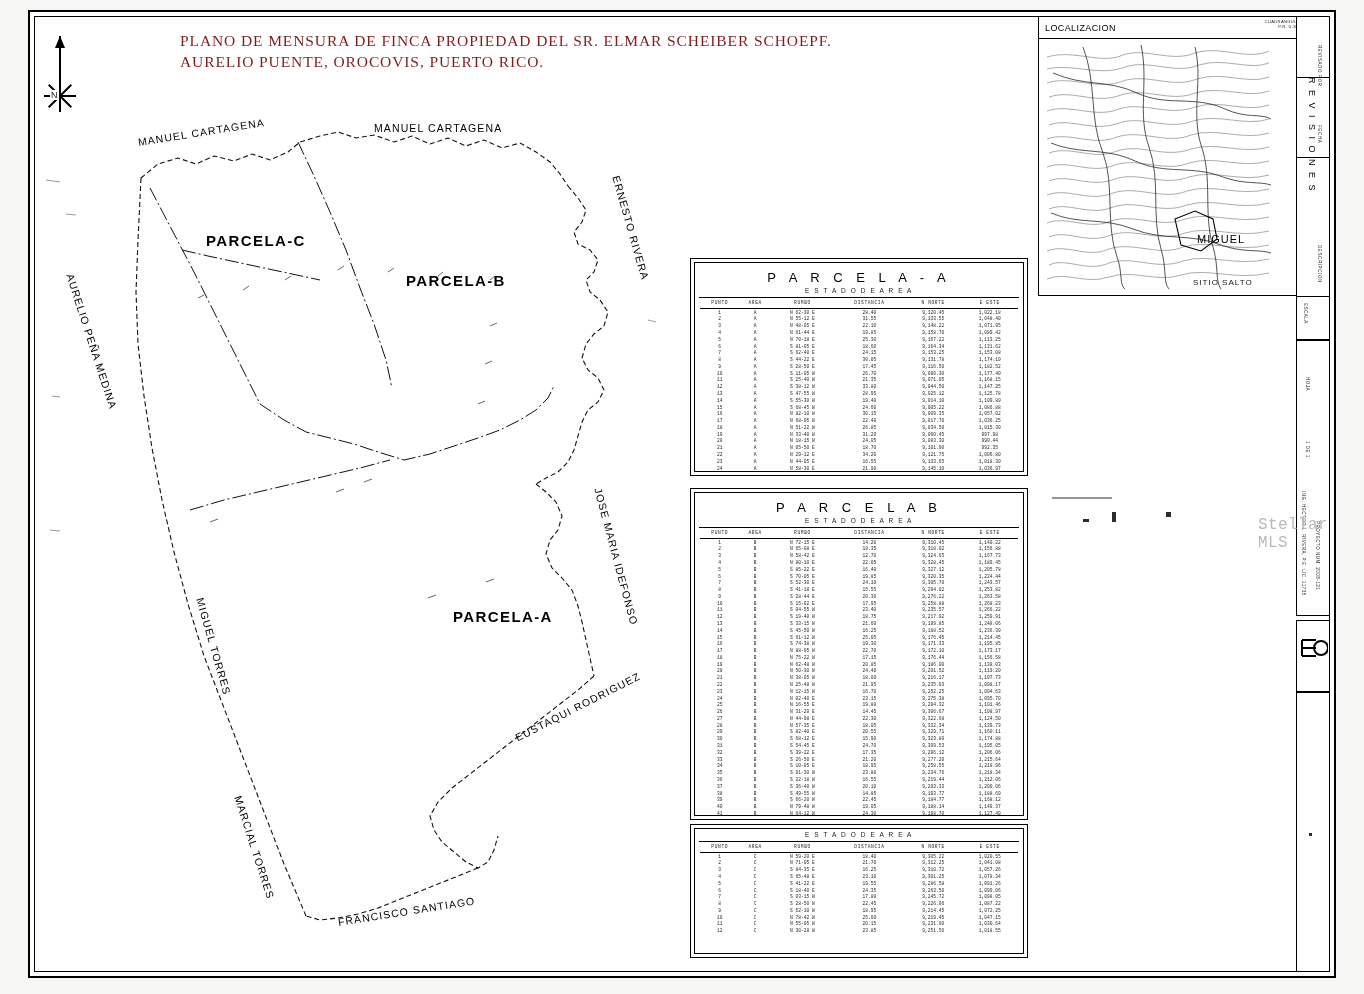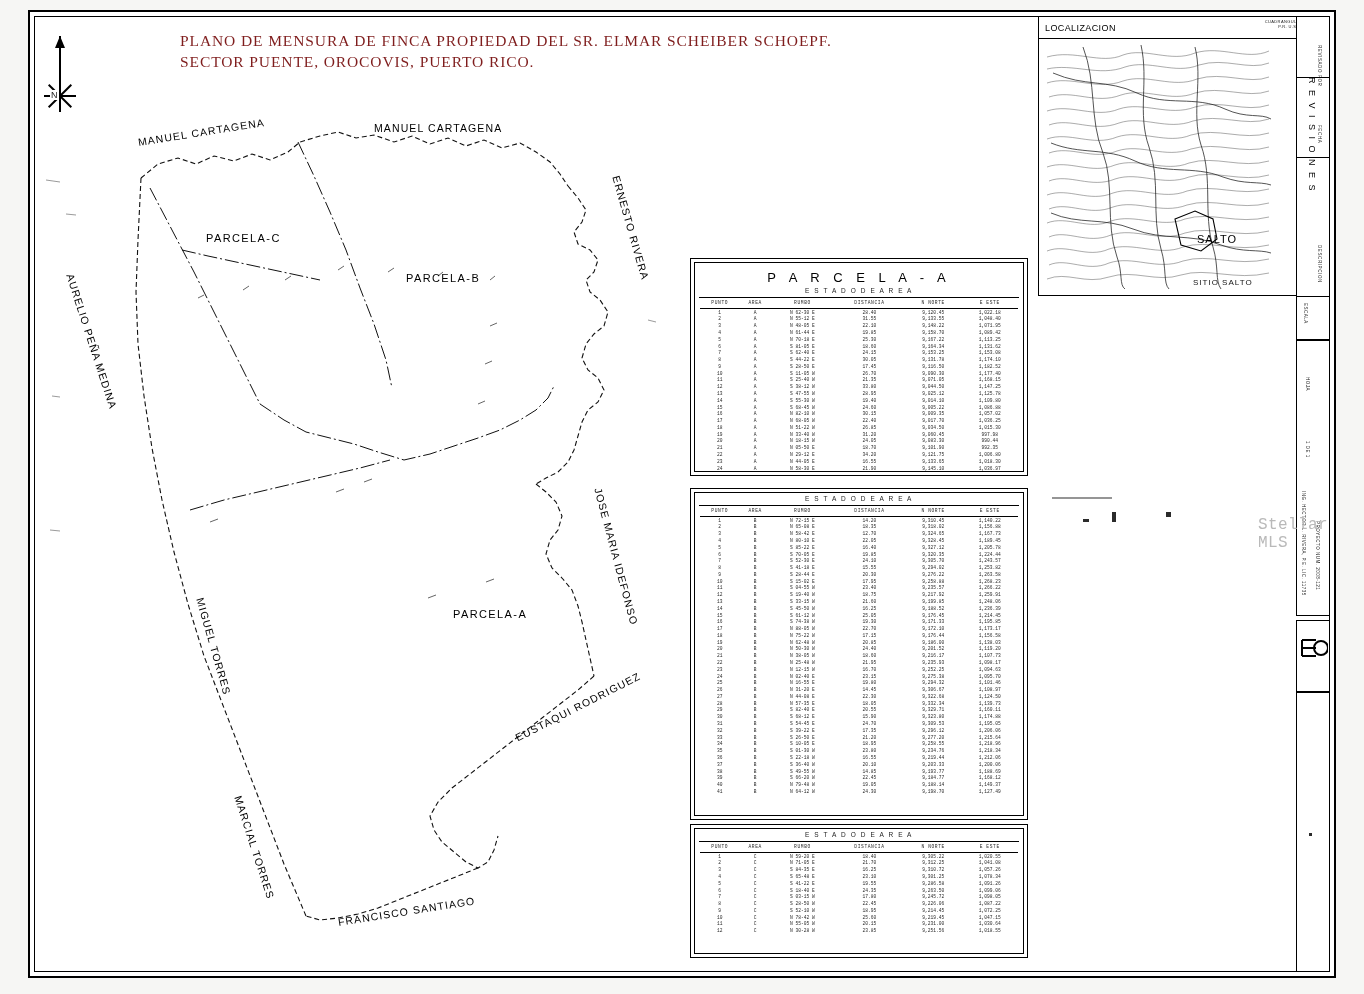--- a/index.html
+++ b/index.html
@@ -106,22 +106,23 @@
 
   .map-label {
     position: absolute;
     font-family: "Liberation Sans", sans-serif;
     font-size: 10.5px;
     letter-spacing: 1.1px;
     color: #000;
     white-space: nowrap;
   }
   .parcel-label {
-    font-size: 11px;
+    font-size: 15px;
     letter-spacing: 1.4px;
+    font-weight: bold;
   }
 
   
   .tbl {
     position: absolute;
     border: 1.5px solid #000;
     background: #fff;
     box-sizing: border-box;
   }
   .tbl .tbl-inner {
@@ -312,21 +313,21 @@
       <span></span>
         <span></span>
         <span></span>
         <span></span>
     </div>
     <div class="n-label">N</div>
   </div>
 
   <div class="title-block">
     <div class="title-line">PLANO DE MENSURA DE FINCA PROPIEDAD DEL SR. ELMAR SCHEIBER SCHOEPF.</div>
-    <div class="title-line">SECTOR PUENTE, OROCOVIS, PUERTO RICO.</div>
+    <div class="title-line">AURELIO PUENTE, OROCOVIS, PUERTO RICO.</div>
   </div>
 
   <div class="plot">
     <svg width="660" height="850" viewBox="0 0 660 850">
 
       <polyline fill="none" stroke="#111" stroke-width="1.1" stroke-dasharray="5,3" points="103,58 120,44 140,38 158,44 176,36 196,41 214,34 232,40 250,32 262,22 282,16 300,12 318,18 336,15 356,22 374,16 392,24 410,18 428,26 446,20 464,28 482,23 498,32 512,42 522,54 530,66"></polyline>
       <polyline fill="none" stroke="#111" stroke-width="1.1" stroke-dasharray="5,3" points="530,66 540,78 548,90 544,102 536,112 540,124 552,130 560,140 556,152 548,160 552,172 562,180 570,192 566,206 556,214 548,224 544,238 550,250 560,258 566,270 560,282 550,290 544,302 540,316 536,330 530,342 520,352 508,358 498,364"></polyline>
       <polyline fill="none" stroke="#111" stroke-width="1.1" stroke-dasharray="5,3" points="498,364 508,372 518,382 524,396 520,410 512,420 508,434 514,448 524,458 534,470 540,486 544,502 548,520 552,538 556,556"></polyline>
       <polyline fill="none" stroke="#111" stroke-width="1.1" stroke-dasharray="5,3" points="556,556 540,570 522,584 504,598 486,612 468,626 450,640 432,654 414,668 400,682 392,696 396,710 404,722 416,732 428,742 440,748 450,742 456,730 460,716"></polyline>
       <polyline fill="none" stroke="#111" stroke-width="1.1" stroke-dasharray="5,3" points="440,748 420,756 400,764 380,772 360,780 340,788 320,794 300,798 282,800 268,796"></polyline>
@@ -597,20 +598,21 @@
               <td>1,063.02</td>
             </tr>
           </tbody>
       </table>
 
     </div>
   </div>
 
   <div class="tbl" style="left:690px; top:488px; width:338px; height:332px;">
     <div class="tbl-inner">
+      <div class="tbl-title">P A R C E L A     B</div>
       <div class="tbl-sub">E S T A D O   D E   A R E A</div>
       <div class="tbl-rule"></div>
       <table class="data">
         <thead>
             <tr>
           <th>PUNTO</th>
           <th>AREA</th>
           <th>RUMBO</th>
           <th>DISTANCIA</th>
           <th>N  NORTE</th>
@@ -1105,21 +1107,21 @@
           <path d="M96,2 C104,38 92,70 104,104 C116,138 106,172 116,206 C122,226 118,240 124,246"></path>
           <path d="M150,4 C158,36 146,70 156,102 C168,136 158,170 168,204 C174,224 170,238 176,246"></path>
           <path d="M8,30 C40,44 62,36 92,50 C122,64 150,52 180,66 C202,76 216,70 226,76"></path>
           <path d="M6,100 C36,112 60,104 90,118 C120,132 148,122 178,134 C200,142 214,138 226,142"></path>
           <path d="M6,170 C34,182 58,174 88,186 C118,198 146,190 176,202 C198,210 214,206 226,210"></path>
         </g>
         <g stroke="#000" stroke-width="1.1" fill="none">
           <path d="M130,176 L150,168 L168,176 L172,196 L156,208 L136,202 Z"></path>
         </g>
       </svg>
-      <div class="sitio-label">SALTO</div>
+      <div class="sitio-label">MIGUEL</div>
       <div class="loc-bottom-label">SITIO SALTO</div>
     </div>
   </div>
 
   <div class="rev-strip">
     <div class="rev-col-label" style="left:20px; top:28px;">REVISADO POR</div>
     <div class="rev-col-label" style="left:20px; top:108px;">FECHA</div>
     <div class="rev-col-label" style="left:20px; top:228px;">DESCRIPCION</div>
     <div class="rev-word">R E V I S I O N E S</div>
     <div class="rev-div" style="top:60px;"></div>

